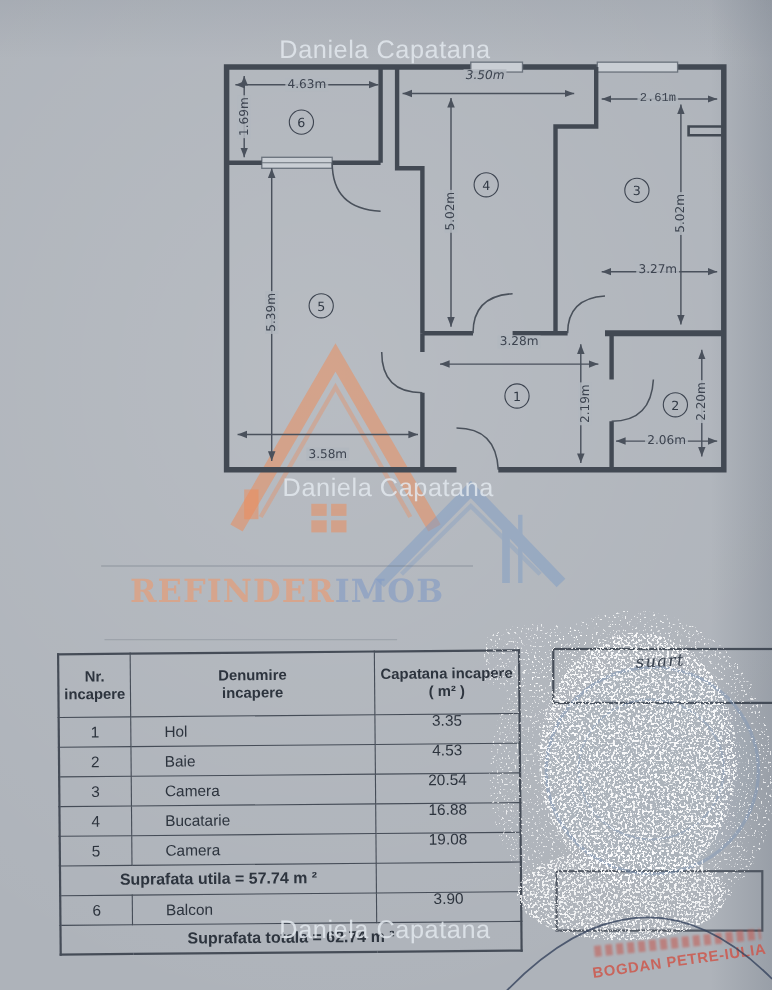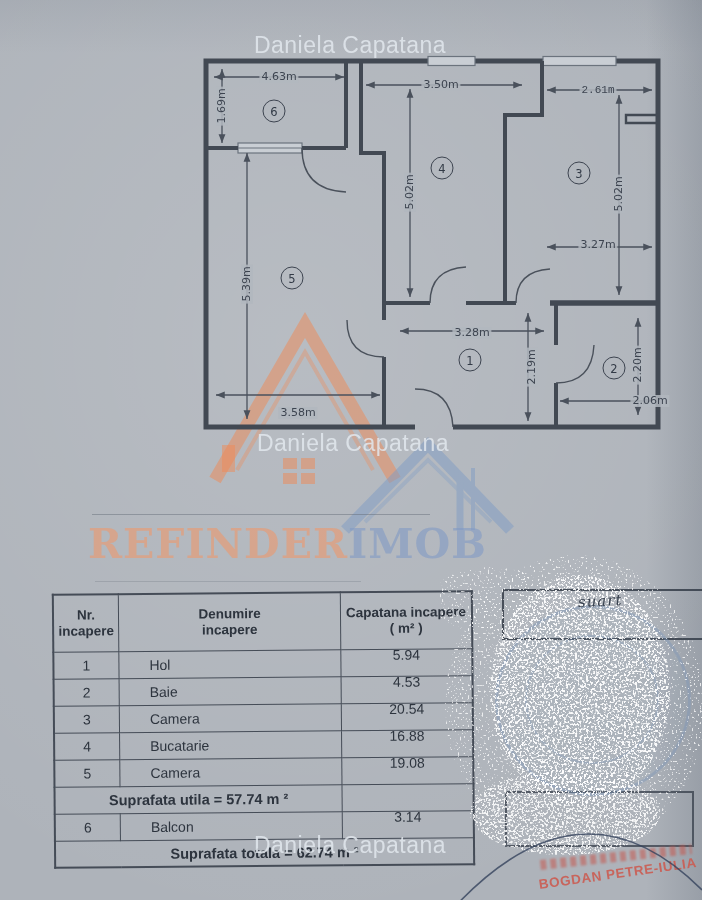--- a/index.html
+++ b/index.html
@@ -32,21 +32,21 @@
   
   .wm-name{
     position:absolute;z-index:9;transform:translateX(-50%);
     font-size:23px;letter-spacing:0.5px;color:rgba(226,231,237,0.85);
     font-family:"Liberation Sans", sans-serif;white-space:nowrap;
   }
   .logo-art{position:absolute;left:180px;top:310px;width:340px;height:235px;z-index:2;}
   .logo-line{position:absolute;height:0;border-top:1.5px solid rgba(95,104,116,0.45);z-index:2;}
   .logo-text{
     position:absolute;left:88px;top:520px;width:346px;text-align:center;z-index:2;
-    font-family:"DejaVu Serif", serif;font-weight:bold;font-size:41px;letter-spacing:1px;
+    font-family:"DejaVu Serif", serif;font-weight:bold;font-size:29px;letter-spacing:1px;
     white-space:nowrap;
   }
   .logo-text .p1{color:rgba(242,150,100,0.55);}
   .logo-text .p2{color:rgba(128,154,196,0.60);}
   
   .areas{position:absolute;left:53px;top:592px;width:415px;z-index:5;transform:rotate(-0.5deg);}
   table{border-collapse:collapse;width:415px;table-layout:fixed;
     font-family:"Liberation Sans", sans-serif;color:#2d343e;}
   td,th{border:1.6px solid #454c57;padding:0;}
   table{border:2.5px solid #454c57;}
@@ -136,31 +136,31 @@
       <line x1="18" y1="342" x2="182" y2="342"></line>
       <line x1="202" y1="278" x2="346" y2="278"></line>
       <line x1="330" y1="260" x2="330" y2="368"></line>
       <line x1="440" y1="265" x2="440" y2="362"></line>
       <line x1="362" y1="348" x2="454" y2="348"></line>
     </g>
   </svg>
 
   <div class="dim-label" style="left:81px;top:24px;">4.63m</div>
   <div class="dim-label v" style="left:24px;top:53px;">1.69m</div>
-  <div class="dim-label" style="left:243px;top:32px;">3.50m</div>
+  <div class="dim-label" style="left:243px;top:16px;font-style:italic;">3.50m</div>
   <div class="dim-label v" style="left:212px;top:139px;">5.02m</div>
   <div class="dim-label" style="left:400px;top:37px;font-family:Liberation Mono, monospace;">2.61m</div>
   <div class="dim-label v" style="left:421px;top:141px;">5.02m</div>
   <div class="dim-label" style="left:400px;top:192px;">3.27m</div>
   <div class="dim-label v" style="left:49px;top:231px;">5.39m</div>
   <div class="dim-label" style="left:100px;top:360px;">3.58m</div>
-  <div class="dim-label" style="left:274px;top:280px;">3.28m</div>
+  <div class="dim-label" style="left:274px;top:258px;">3.28m</div>
   <div class="dim-label v" style="left:334px;top:314px;">2.19m</div>
   <div class="dim-label v" style="left:440px;top:312px;">2.20m</div>
-  <div class="dim-label" style="left:408px;top:348px;margin-left:44px;">2.06m</div>
+  <div class="dim-label" style="left:408px;top:348px;">2.06m</div>
 
   <div class="room-circle" style="left:272px;top:307px;">1</div>
   <div class="room-circle" style="left:416px;top:315px;">2</div>
   <div class="room-circle" style="left:381px;top:120px;">3</div>
   <div class="room-circle" style="left:244px;top:115px;">4</div>
   <div class="room-circle" style="left:94px;top:225px;">5</div>
   <div class="room-circle" style="left:76px;top:58px;">6</div>
 </div>
 
 <svg class="logo-art" width="340" height="235" viewBox="0 0 340 235">
@@ -197,21 +197,21 @@
       <th class="col-nr">Nr.
 incapere</th>
       <th class="col-name" style="text-align:center;padding-left:0;">Denumire
 incapere</th>
       <th class="col-area">Capatana incapere
 ( m² )</th>
     </tr>
     <tr>
       <td class="col-nr">1</td>
       <td class="col-name">Hol</td>
-      <td class="col-area"><span>5.94</span></td>
+      <td class="col-area"><span>3.35</span></td>
     </tr>
     <tr>
       <td class="col-nr">2</td>
       <td class="col-name">Baie</td>
       <td class="col-area"><span>4.53</span></td>
     </tr>
     <tr>
       <td class="col-nr">3</td>
       <td class="col-name">Camera</td>
       <td class="col-area"><span>20.54</span></td>
@@ -226,21 +226,21 @@
       <td class="col-name">Camera</td>
       <td class="col-area"><span>19.08</span></td>
     </tr>
     <tr>
       <td class="sumrow" colspan="2">Suprafata utila = 57.74 m ²</td>
       <td class="col-area"></td>
     </tr>
     <tr>
       <td class="col-nr">6</td>
       <td class="col-name">Balcon</td>
-      <td class="col-area"><span>3.14</span></td>
+      <td class="col-area"><span>3.90</span></td>
     </tr>
     <tr>
       <td class="sumrow" colspan="3">Suprafata totala = 62.74 m ²</td>
     </tr>
   </tbody>
     </table>
 </div>
 
 <div class="stampbox" style="left:502px;top:589px;width:210px;height:47px;"></div>
 <div class="stampbox" style="left:505px;top:791px;width:185px;height:52px;border-color:rgba(52,60,72,0.75);"></div>

